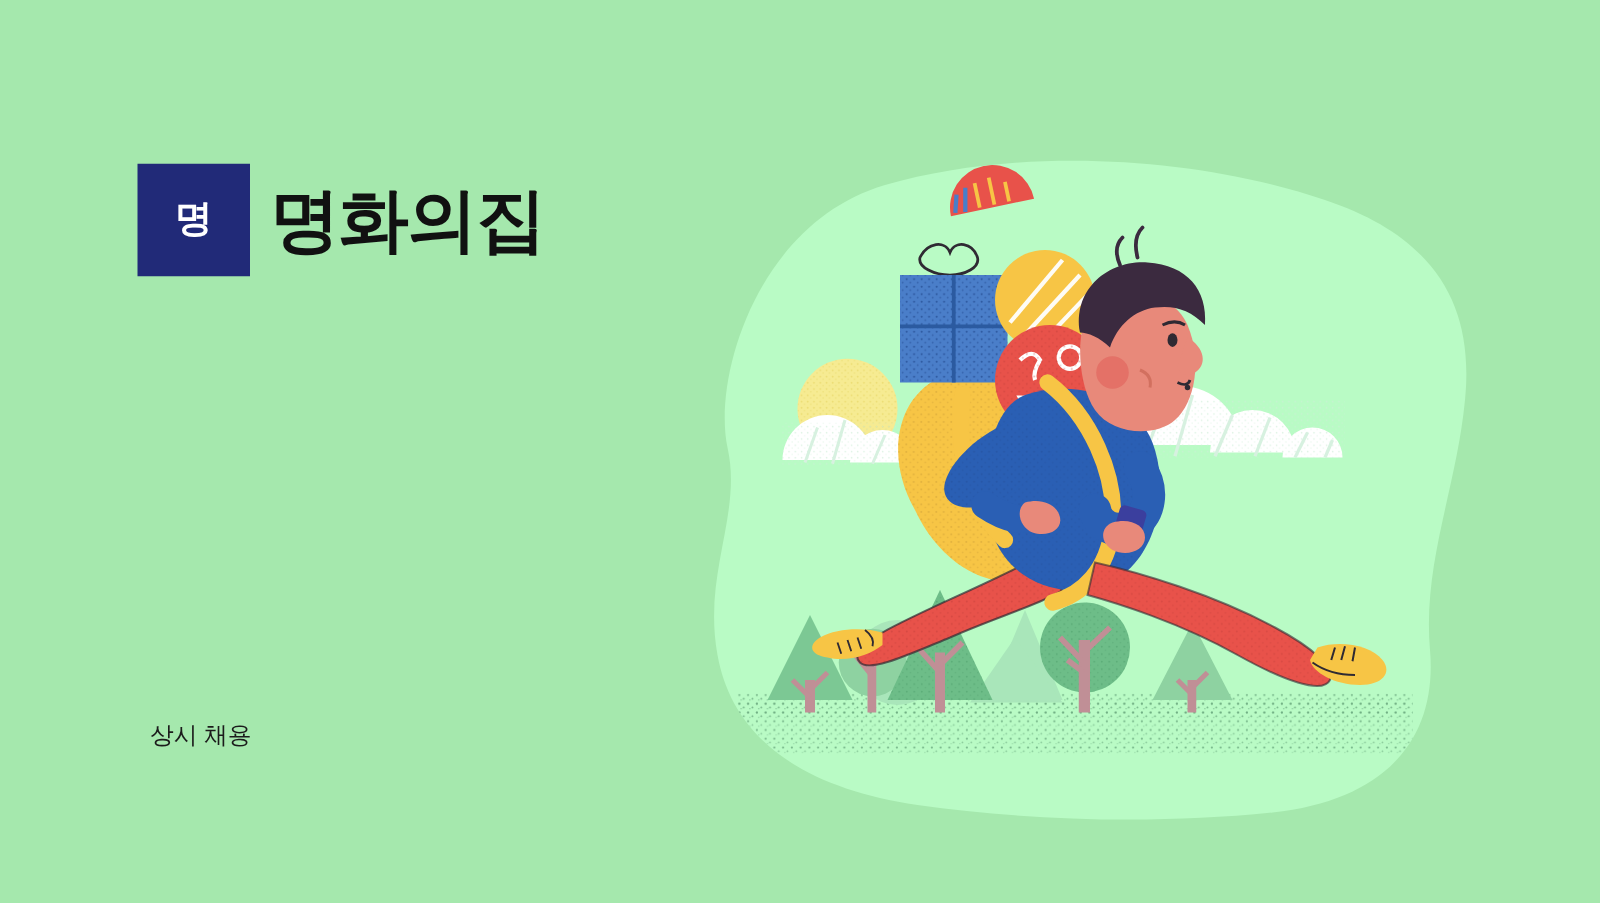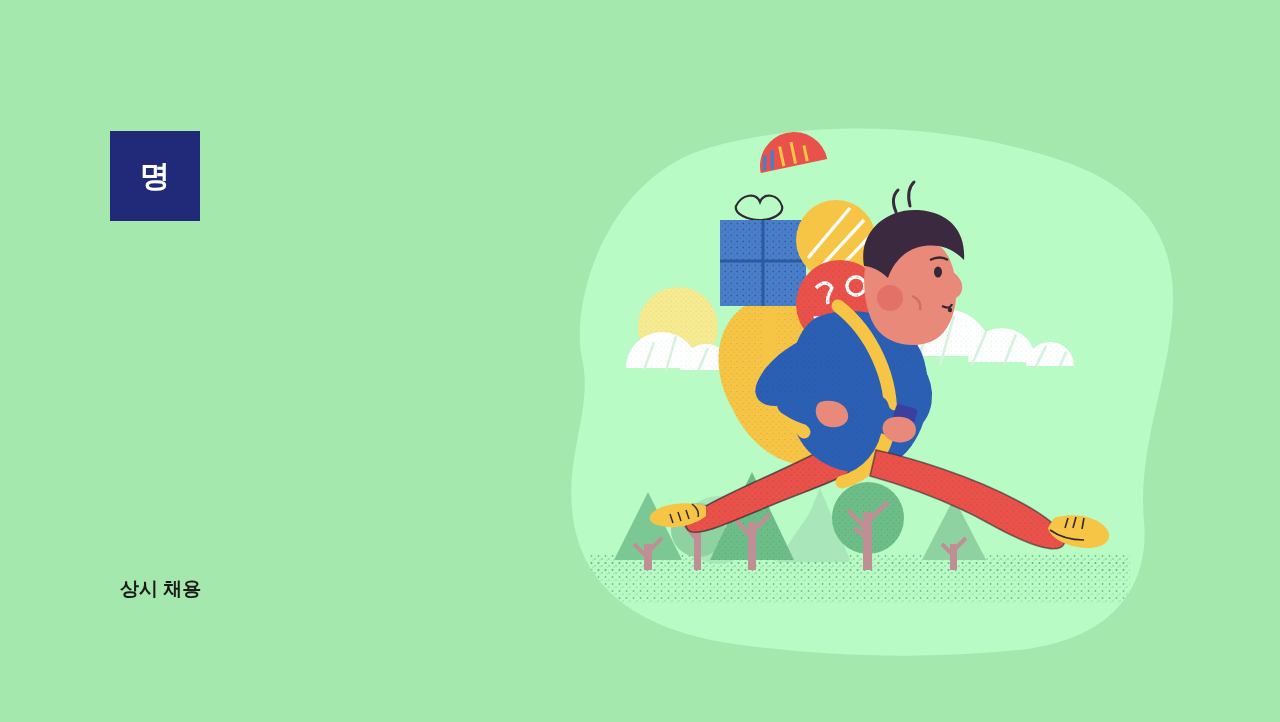--- a/index.html
+++ b/index.html
@@ -21,36 +21,37 @@
   .brand-name{
     margin-left:16px;color:#111111;font-size:56px;font-weight:700;
     line-height:1;letter-spacing:-1px;white-space:nowrap;
   }
   .job-title{
     position:absolute;left:120px;top:508px;
     color:#141414;font-size:32px;font-weight:700;line-height:1.2;white-space:nowrap;
   }
   .job-sub{
     position:absolute;left:120px;top:578px;
-    color:#1b1b1b;font-size:19px;font-weight:700;line-height:1.2;white-space:nowrap;
+    color:#1b1b1b;font-size:19px;font-weight:400;line-height:1.2;white-space:nowrap;
   }
 
   
   .illus{position:absolute;left:520px;top:120px;width:660px;height:540px;}
   .illus svg{display:block;width:100%;height:100%;}
 </style>
 </head>
 <body style="background: rgb(165, 232, 173);">
 
 <div class="stage">
 
   <div class="brand-row">
     <div class="brand-logo">
       <span>명</span>
     </div>
+    <div class="brand-name">명화의집</div>
   </div>
 
   <div class="job-sub">상시 채용</div>
 
   <div class="illus">
     <svg viewBox="0 0 660 540" xmlns="http://www.w3.org/2000/svg">
       <defs>
         <clipPath id="blobClip">
           <path d="M188,28 C300,-4 440,6 540,40 C624,68 660,120 652,200
                    C645,272 618,330 624,400 C630,470 590,520 498,530

